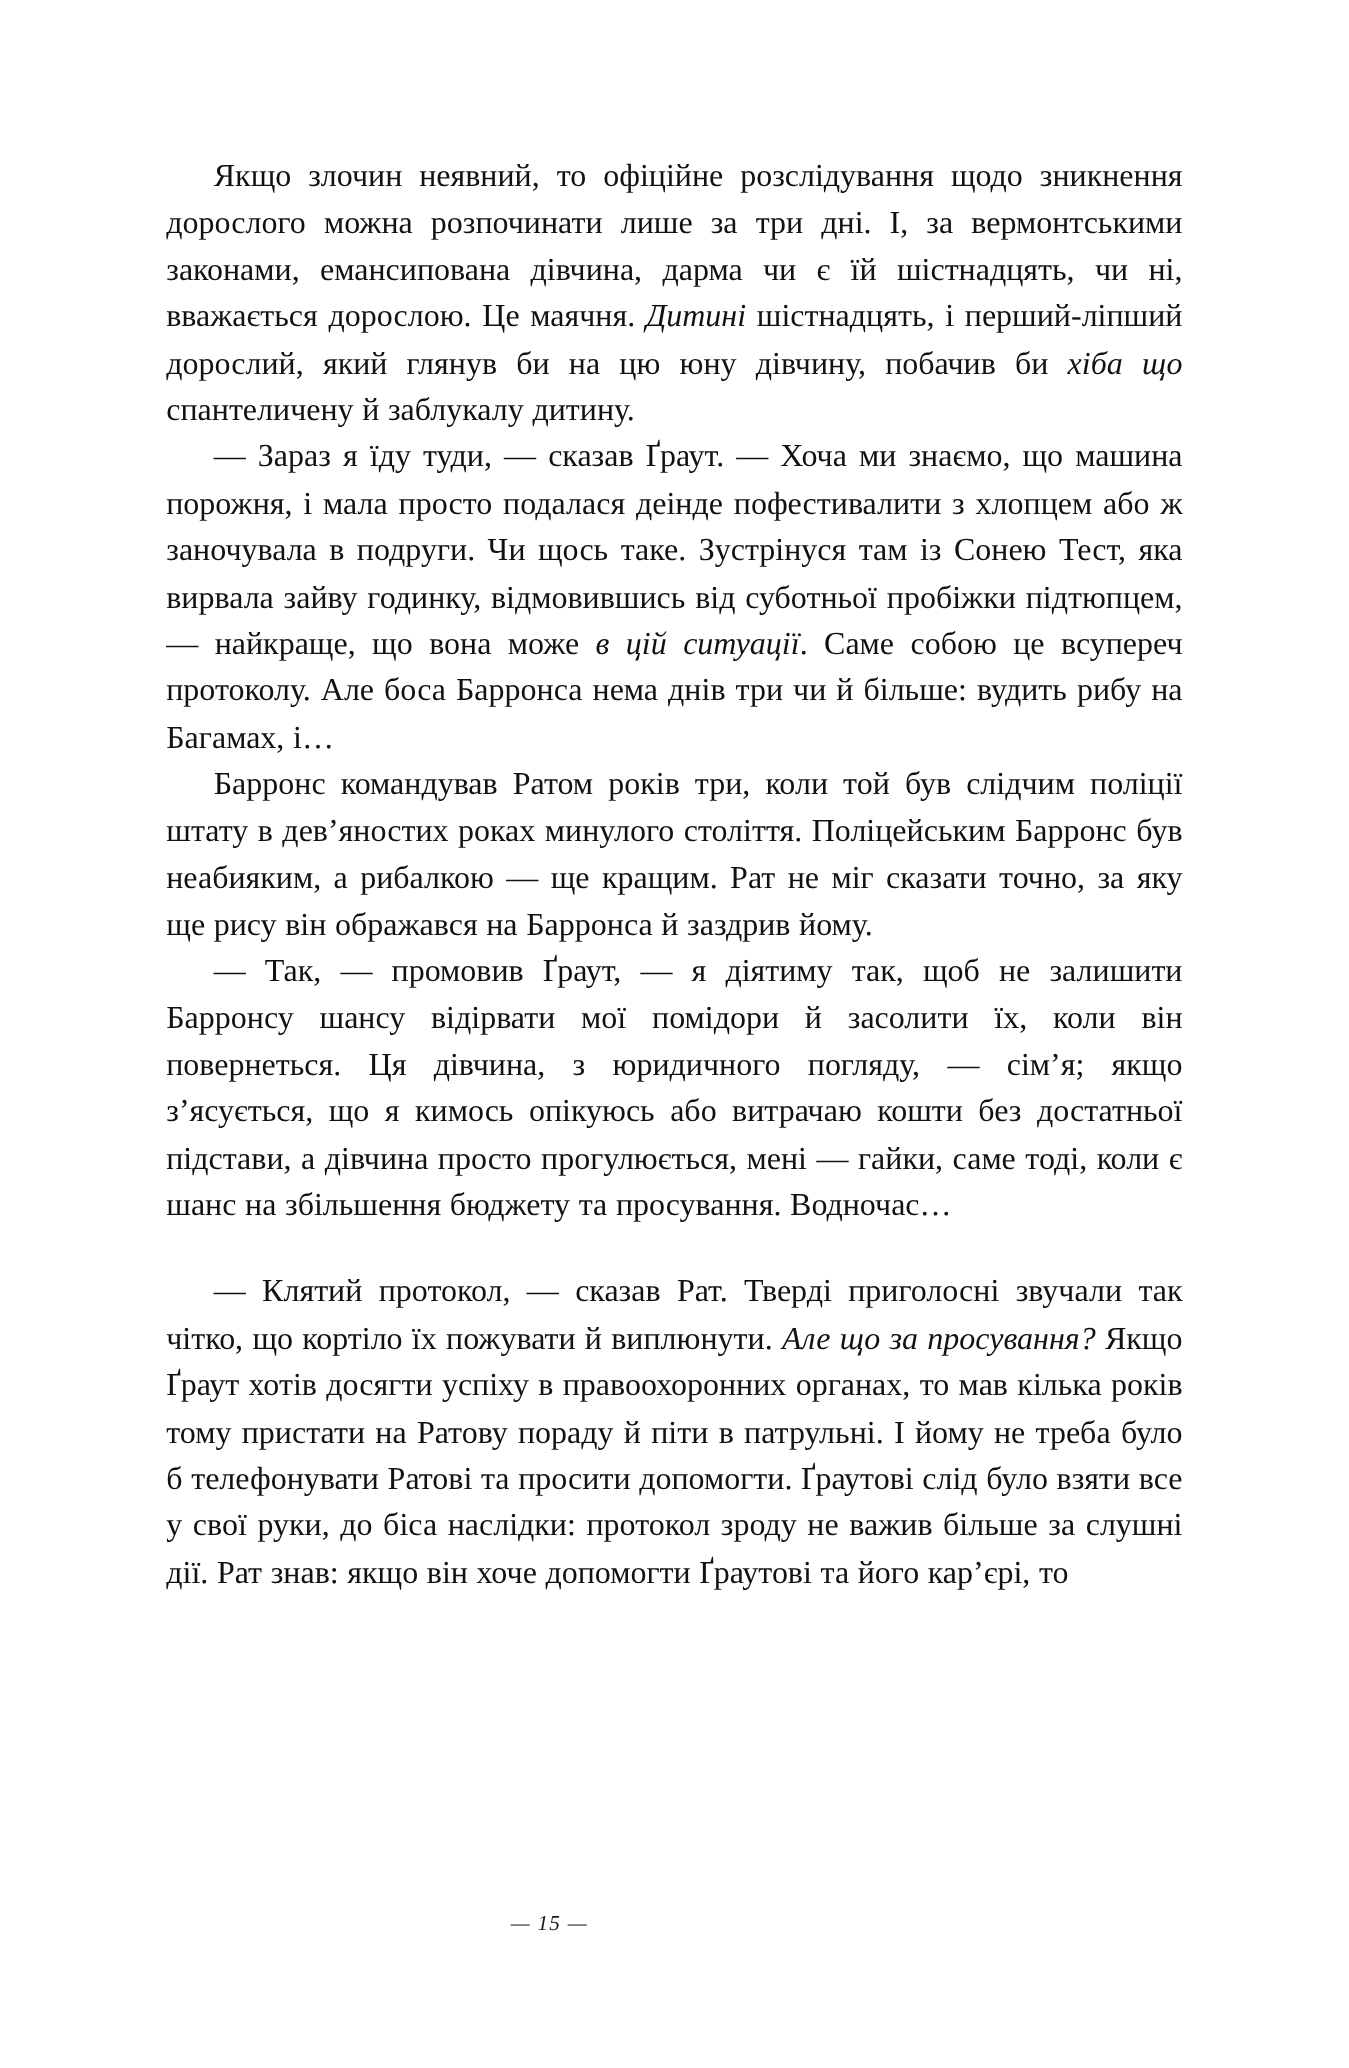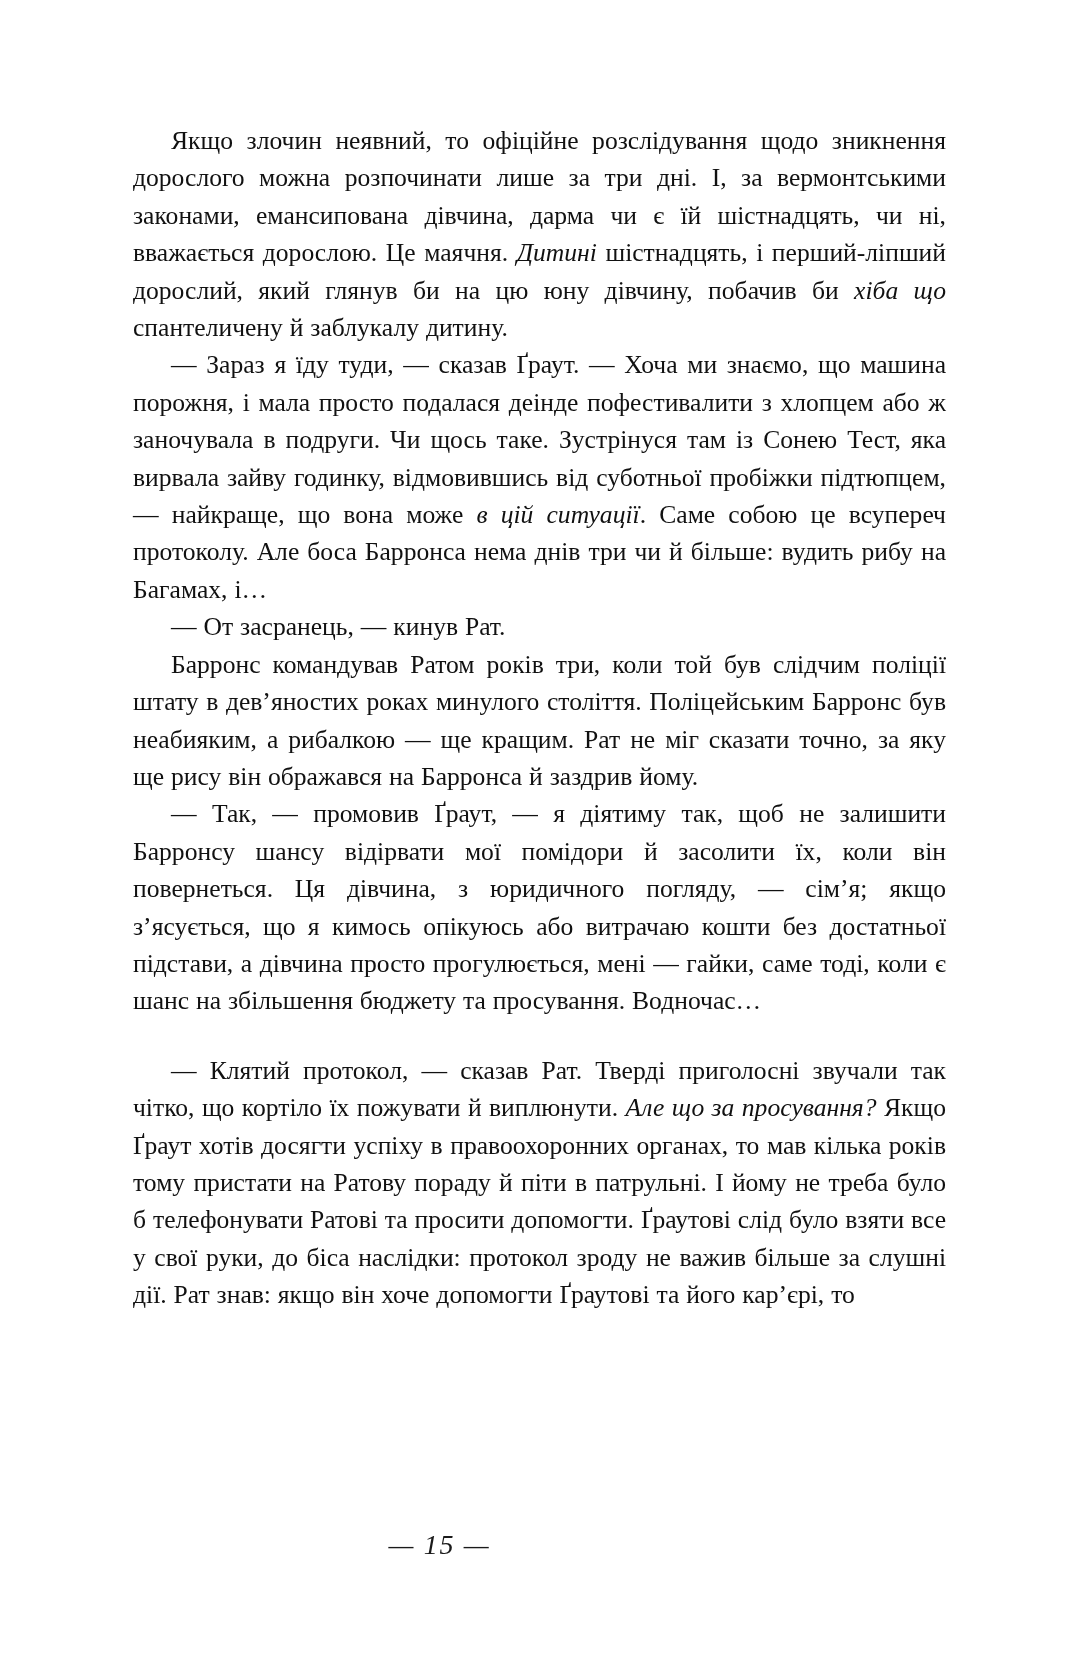--- a/index.html
+++ b/index.html
@@ -48,35 +48,34 @@
   }
   .em {
     font-style: italic;
   }
   .page-number {
     position: absolute;
     left: 0;
     top: 1529px;
     width: 879px;
     text-align: center;
-    font-size: 28px;
+    font-size: 17px;
     font-style: italic;
     letter-spacing: 0.06em;
     color: #1a1a1a;
   }
 </style>
 </head>
 <body>
 
 <div class="page">
 
   <div class="text-block" id="body-text">
       <p class="para"><span>Якщо злочин неявний, то офіційне розслідування щодо зникнення дорослого можна розпочинати лише за три дні. І, за вермонтськими законами, емансипована дівчина, дарма чи є їй шістнадцять, чи ні, вважається дорослою. Це маячня. </span><span class="em">Дитині</span><span> шістнадцять, і перший-ліпший дорослий, який глянув би на цю юну дівчину, побачив би </span><span class="em">хіба що</span><span> спантеличену й заблукалу дитину.</span></p>
       <p class="para"><span>— Зараз я їду туди, — сказав Ґраут. — Хоча ми знаємо, що машина порожня, і мала просто подалася деінде пофестивалити з хлопцем або ж заночувала в подруги. Чи щось таке. Зустрінуся там із Сонею Тест, яка вирвала зайву годинку, відмовившись від суботньої пробіжки підтюпцем, — найкраще, що вона може </span><span class="em">в цій ситуації</span><span>. Саме собою це всупереч протоколу. Але боса Барронса нема днів три чи й більше: вудить рибу на Багамах, і…</span></p>
-      <p class="para"><span>— От засранець, — кинув Рат.</span></p>
       <p class="para"><span>Барронс командував Ратом років три, коли той був слідчим поліції штату в дев’яностих роках минулого століття. Поліцейським Барронс був неабияким, а рибалкою — ще кращим. Рат не міг сказати точно, за яку ще рису він ображався на Барронса й заздрив йому.</span></p>
       <p class="para"><span>— Так, — промовив Ґраут, — я діятиму так, щоб не залишити Барронсу шансу відірвати мої помідори й засолити їх, коли він повернеться. Ця дівчина, з юридичного погляду, — сім’я; якщо з’ясується, що я кимось опікуюсь або витрачаю кошти без достатньої підстави, а дівчина просто прогулюється, мені — гайки, саме тоді, коли є шанс на збільшення бюджету та просування. Водночас…</span></p>
       <p class="para"><span>— Клятий протокол, — сказав Рат. Тверді приголосні звучали так чітко, що кортіло їх пожувати й виплюнути. </span><span class="em">Але що за просування?</span><span> Якщо Ґраут хотів досягти успіху в правоохоронних органах, то мав кілька років тому пристати на Ратову пораду й піти в патрульні. І йому не треба було б телефонувати Ратові та просити допомогти. Ґраутові слід було взяти все у свої руки, до біса наслідки: протокол зроду не важив більше за слушні дії. Рат знав: якщо він хоче допомогти Ґраутові та його кар’єрі, то</span></p>
     </div>
 
   <div class="page-number">— 15 —</div>
 
 </div>
 
 </body></html>

